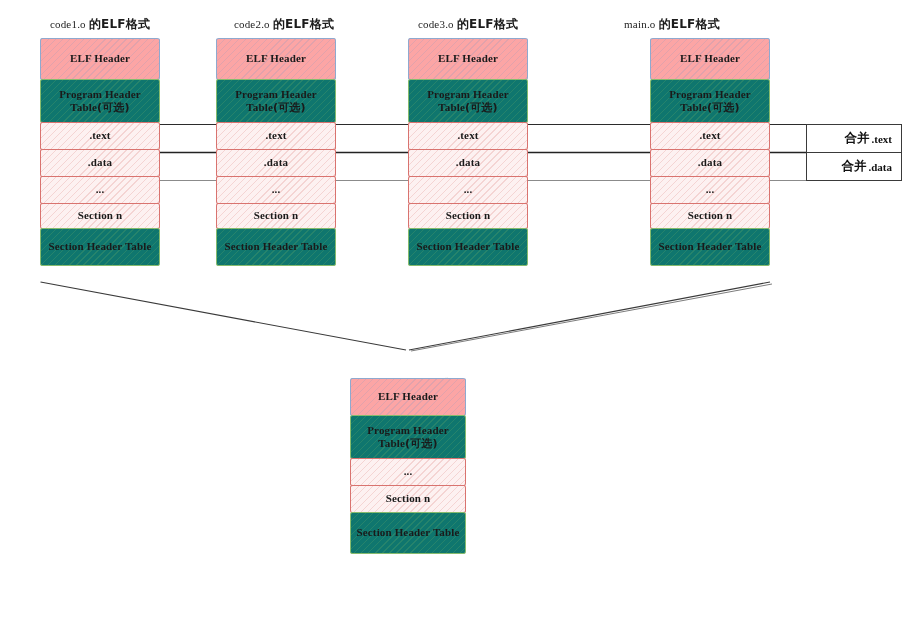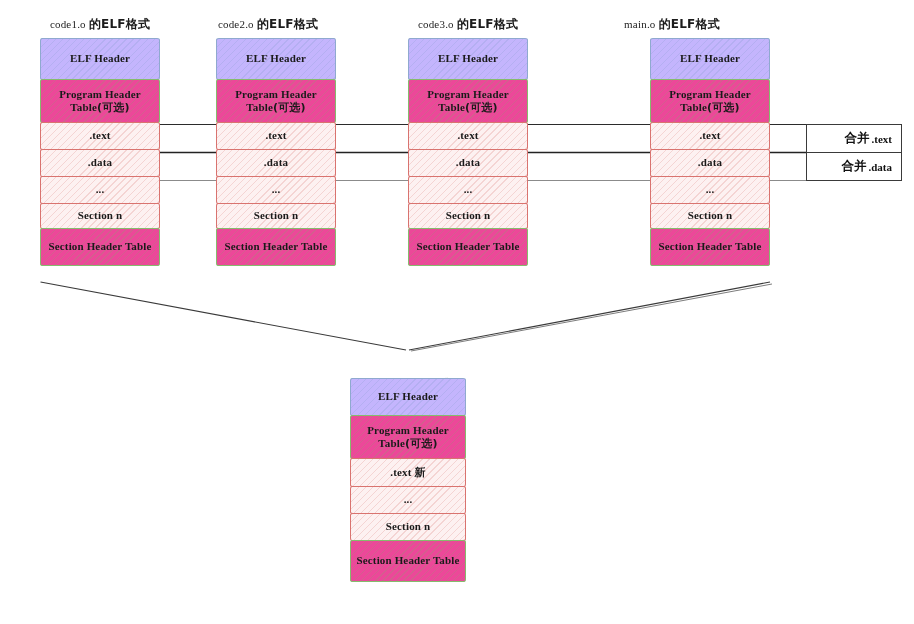--- a/index.html
+++ b/index.html
@@ -68,31 +68,31 @@
   
   .seg::after {
     content: "";
     position: absolute;
     left: 0; top: 0; right: 0; bottom: 0;
     z-index: 1;
     pointer-events: none;
   }
 
   .seg.blue {
-    background: #c4b5fd;
+    background: #fca5a5;
     border: 1px solid #8fa9cf;
   }
   .seg.blue::after {
     background-image: repeating-linear-gradient(135deg,
       rgba(120,150,195,0.20) 0px, rgba(120,150,195,0.20) 1px,
       rgba(255,255,255,0) 1px, rgba(255,255,255,0) 5px);
   }
 
   .seg.green {
-    background: #ec4899;
+    background: #0f766e;
     border: 1px solid #86bb6d;
   }
   .seg.green::after {
     background-image: repeating-linear-gradient(135deg,
       rgba(120,180,100,0.22) 0px, rgba(120,180,100,0.22) 1px,
       rgba(255,255,255,0) 1px, rgba(255,255,255,0) 5px);
   }
 
   .seg.red {
     background: #fdf1f1;
@@ -179,21 +179,21 @@
       <span class="lbl"><span>...</span></span>
     </div>
     <div class="seg red sk2" style="height:26px; margin-top:-1px;">
       <span class="lbl"><span>Section n</span></span>
     </div>
     <div class="seg green sk1" style="height:38px; margin-top:-1px;">
       <span class="lbl"><span>Section Header Table</span></span>
     </div>
   </div>
 
-  <div class="col-title" style="left:208px; top:16px; width:120px;">
+  <div class="col-title" style="left:224px; top:16px; width:120px;">
     <span class="latin">code2.o</span>
     <span class="cjk">的ELF格式</span>
   </div>
 
   <div class="elf-col" style="left:216px; top:38px; width:120px;">
     <div class="seg blue sk2" style="height:42px;">
       <span class="lbl"><span>ELF Header</span></span>
     </div>
     <div class="seg green sk1" style="height:44px; margin-top:-1px;">
       <span class="lbl">
@@ -299,23 +299,20 @@
   <div class="elf-col" style="left:350px; top:378px; width:116px;">
     <div class="seg blue sk1" style="height:38px;">
       <span class="lbl"><span>ELF Header</span></span>
     </div>
     <div class="seg green sk2" style="height:44px; margin-top:-1px;">
       <span class="lbl">
         <span>Program Header</span><br>
         <span>Table</span><span class="cjk">(可选)</span>
       </span>
     </div>
-    <div class="seg red sk1" style="height:29px; margin-top:-1px;">
-      <span class="lbl"><span>.text</span> <span class="cjk">新</span></span>
-    </div>
     <div class="seg red sk1" style="height:28px; margin-top:-1px;">
       <span class="lbl"><span>...</span></span>
     </div>
     <div class="seg red sk2" style="height:28px; margin-top:-1px;">
       <span class="lbl"><span>Section n</span></span>
     </div>
     <div class="seg green sk1" style="height:42px; margin-top:-1px;">
       <span class="lbl"><span>Section Header Table</span></span>
     </div>
   </div>

